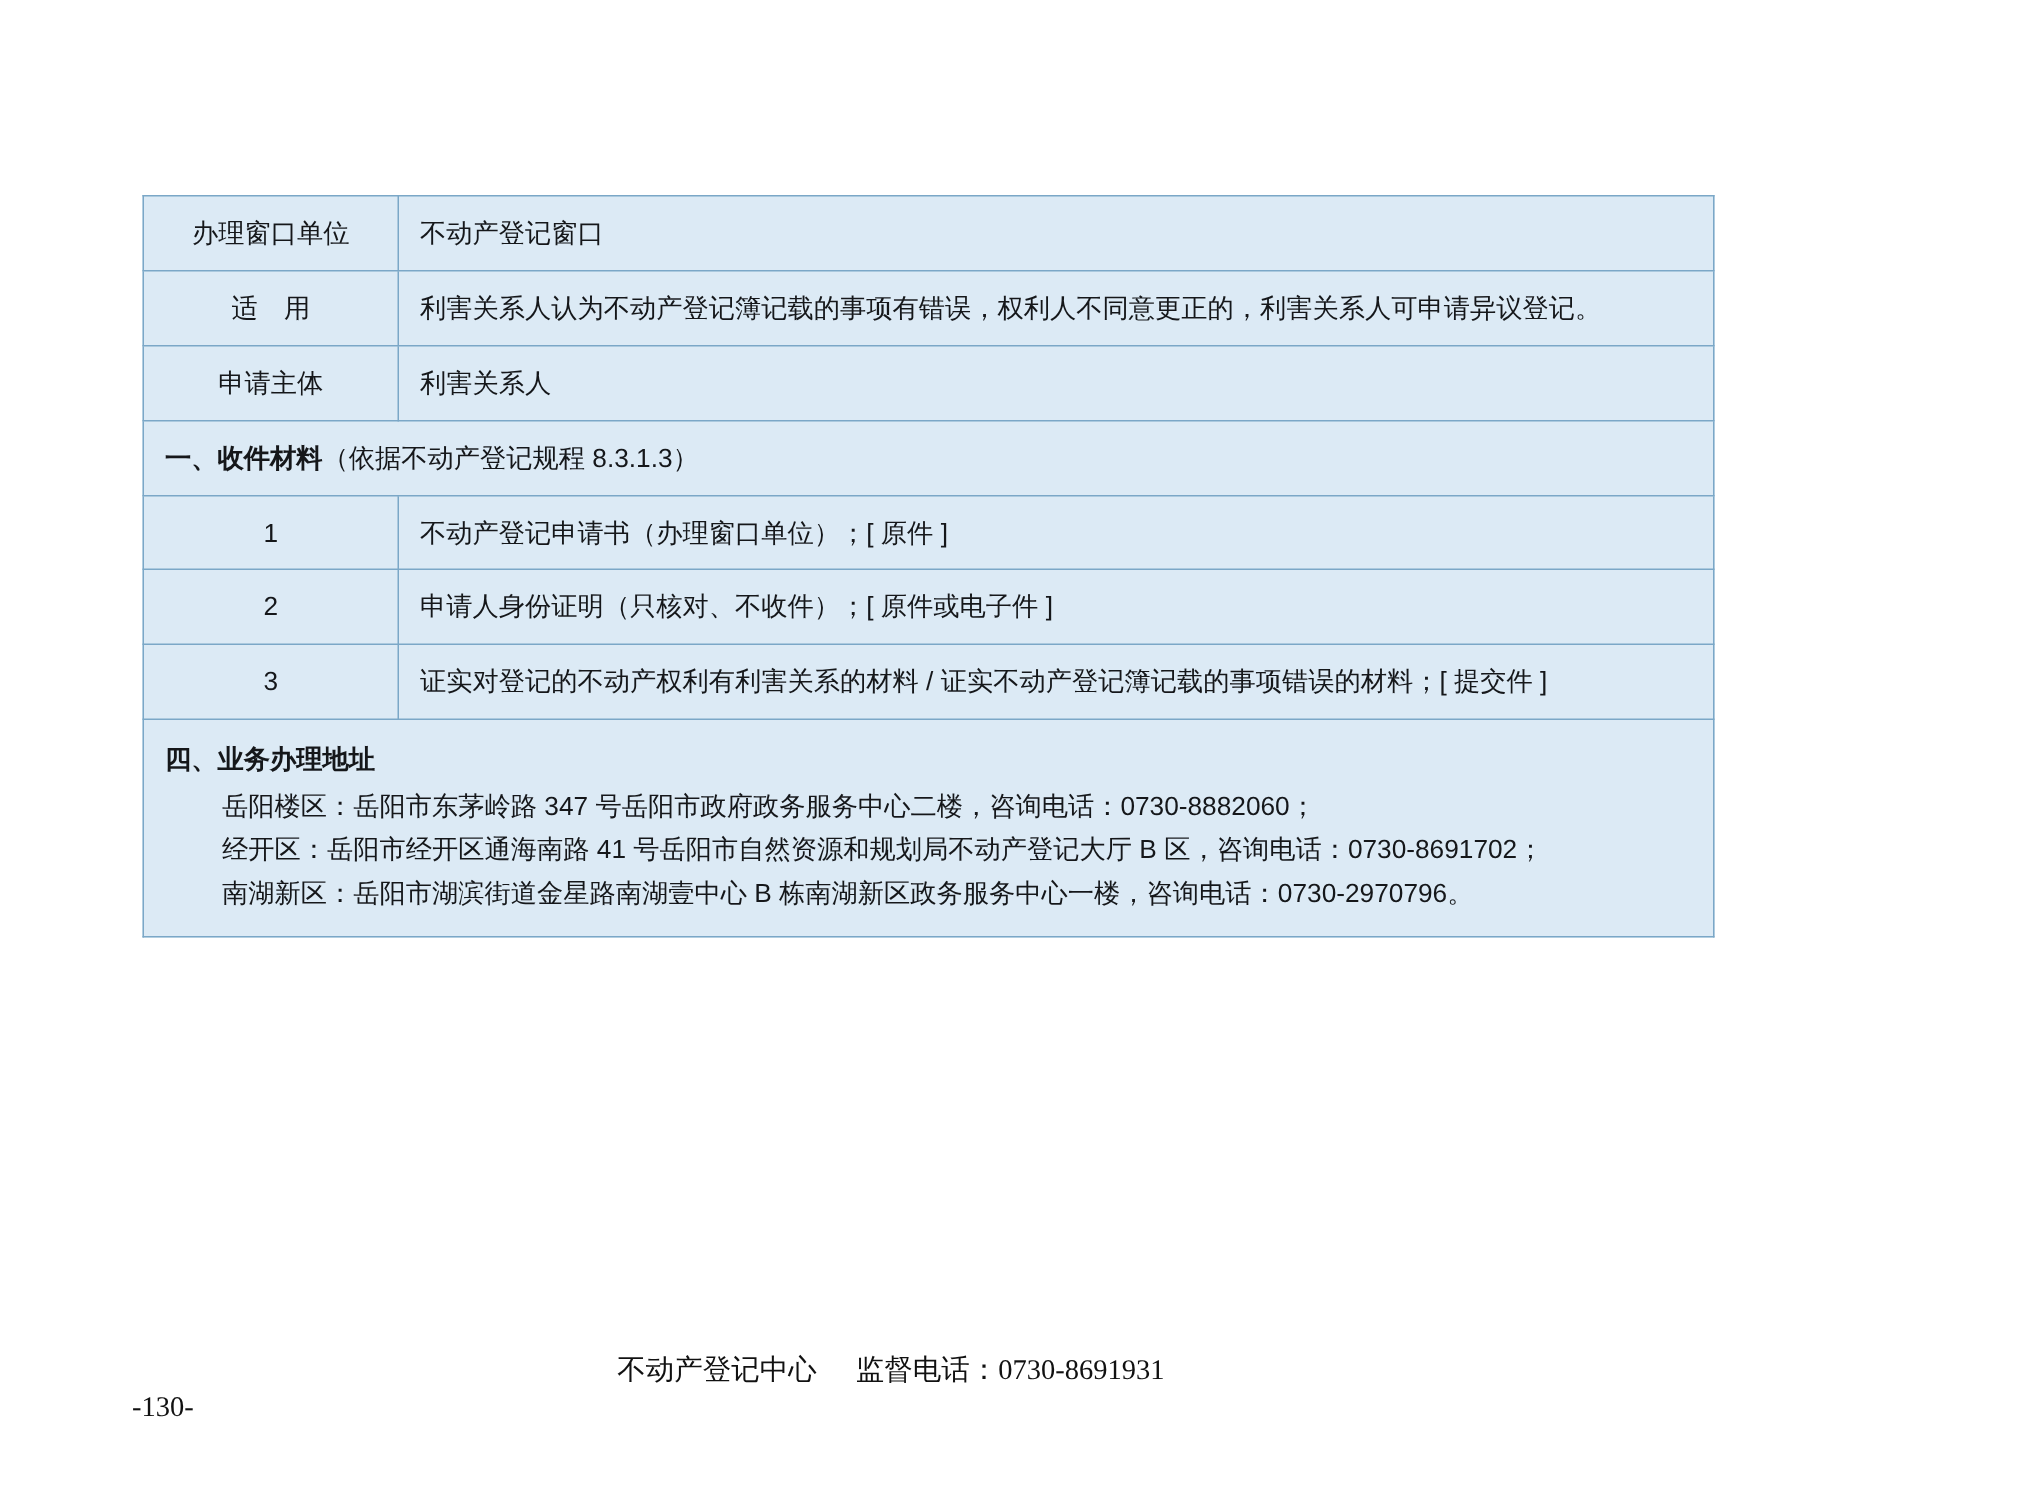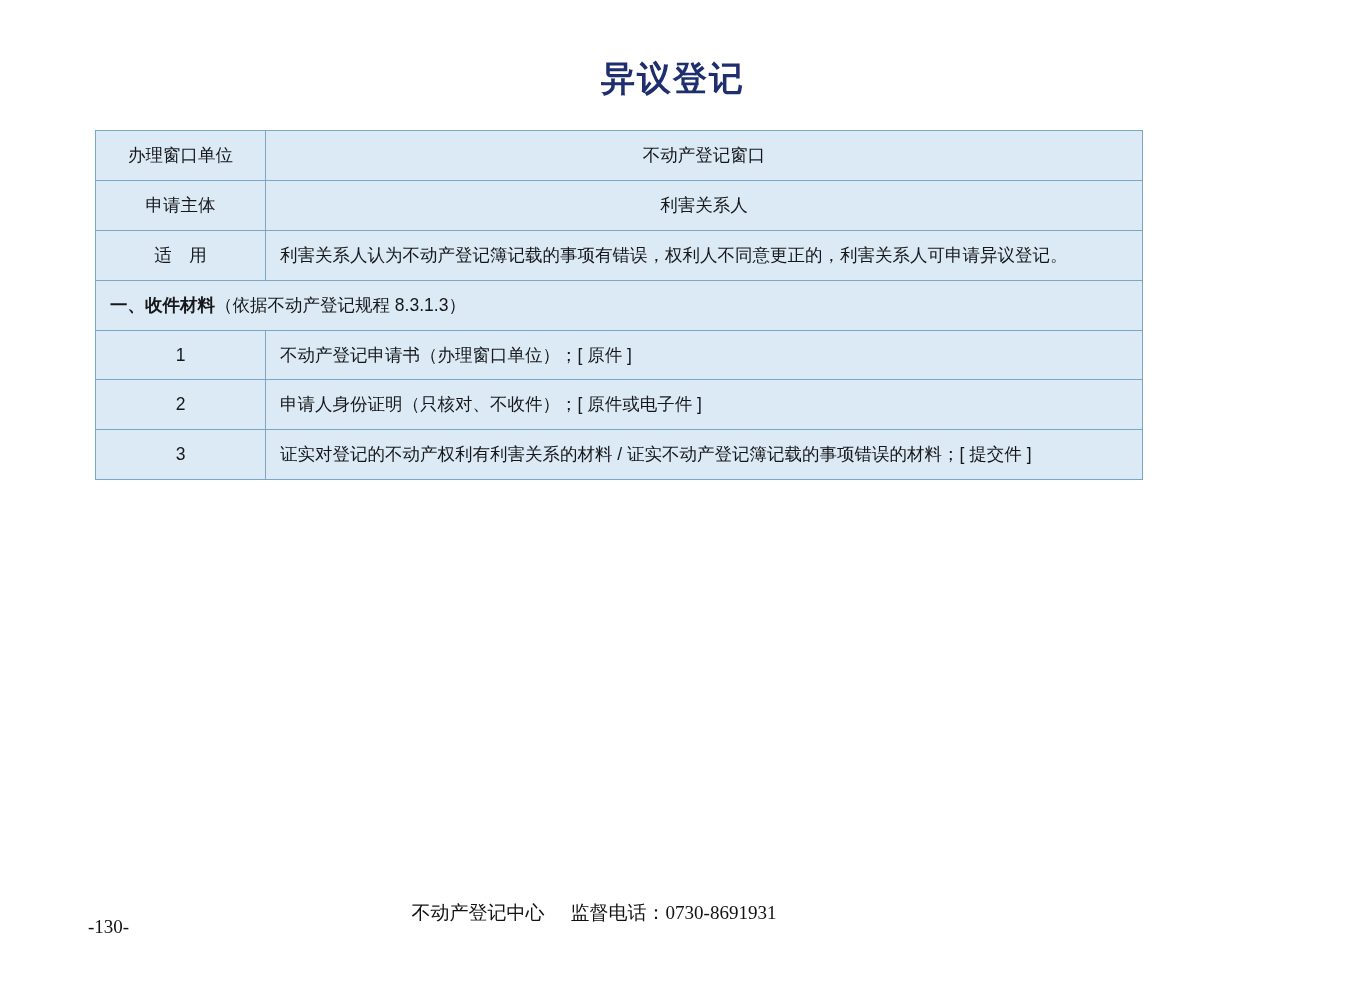--- a/index.html
+++ b/index.html
@@ -59,21 +59,21 @@
     color: #15171a;
   }
 
   .c-label {
     width: 170px;
     text-align: center;
     white-space: nowrap;
   }
 
   .c-center {
-    text-align: center;
+    text-align: left;
   }
 
   .c-num {
     width: 60px;
     text-align: center;
   }
 
   .section-head {
     font-size: 17.5px;
   }
@@ -103,21 +103,21 @@
   .footer {
     position: absolute;
     left: 0;
     top: 900px;
     width: 1346px;
     height: 60px;
   }
   .page-num {
     position: absolute;
     left: 88px;
-    top: 16px;
+    top: 28px;
     font-family: "Liberation Serif", serif;
     font-size: 19px;
     color: #111;
   }
   .footer-center {
     position: absolute;
     left: 0;
     top: 0;
     width: 1188px;
     text-align: center;
@@ -128,40 +128,39 @@
   .footer-center .gap {
     display: inline-block;
     width: 26px;
   }
 </style>
 </head>
 <body>
 
 <div class="page">
 
-  <h1 class="doc-title">异议登记</h1>
 
   <div class="table-wrap">
     <table class="main">
       <colgroup>
         <col style="width:170px">
         <col>
       </colgroup>
       <tbody>
         <tr>
           <td class="c-label">办理窗口单位</td>
           <td class="c-center">不动产登记窗口</td>
         </tr>
         <tr>
+          <td class="c-label">适　用</td>
+          <td>利害关系人认为不动产登记簿记载的事项有错误，权利人不同意更正的，利害关系人可申请异议登记。</td>
+        </tr>
+        <tr>
           <td class="c-label">申请主体</td>
           <td class="c-center">利害关系人</td>
-        </tr>
-        <tr>
-          <td class="c-label">适　用</td>
-          <td>利害关系人认为不动产登记簿记载的事项有错误，权利人不同意更正的，利害关系人可申请异议登记。</td>
         </tr>
 
         <tr class="row-tall">
           <td colspan="2" class="section-head">
             <b>一、收件材料</b><span>（依据不动产登记规程 8.3.1.3）</span>
           </td>
         </tr>
 
         <tr>
           <td class="c-num">1</td>
@@ -171,20 +170,28 @@
           <td class="c-num">2</td>
           <td>申请人身份证明（只核对、不收件）；[ 原件或电子件 ]</td>
         </tr>
         <tr>
           <td class="c-num">3</td>
           <td>证实对登记的不动产权利有利害关系的材料 / 证实不动产登记簿记载的事项错误的材料；[ 提交件 ]</td>
         </tr>
 
 
 
+        <tr>
+          <td colspan="2" class="addr-block">
+            <div class="addr-title">四、业务办理地址</div>
+            <div class="addr-line">岳阳楼区：岳阳市东茅岭路 347 号岳阳市政府政务服务中心二楼，咨询电话：0730-8882060；</div>
+            <div class="addr-line">经开区：岳阳市经开区通海南路 41 号岳阳市自然资源和规划局不动产登记大厅 B 区，咨询电话：0730-8691702；</div>
+            <div class="addr-line">南湖新区：岳阳市湖滨街道金星路南湖壹中心 B 栋南湖新区政务服务中心一楼，咨询电话：0730-2970796。</div>
+          </td>
+        </tr>
       </tbody>
     </table>
   </div>
 
   <div class="footer">
     <div class="page-num">-130-</div>
     <div class="footer-center">
       <span>不动产登记中心</span><span class="gap"></span><span>监督电话：0730-8691931</span>
     </div>
   </div>

